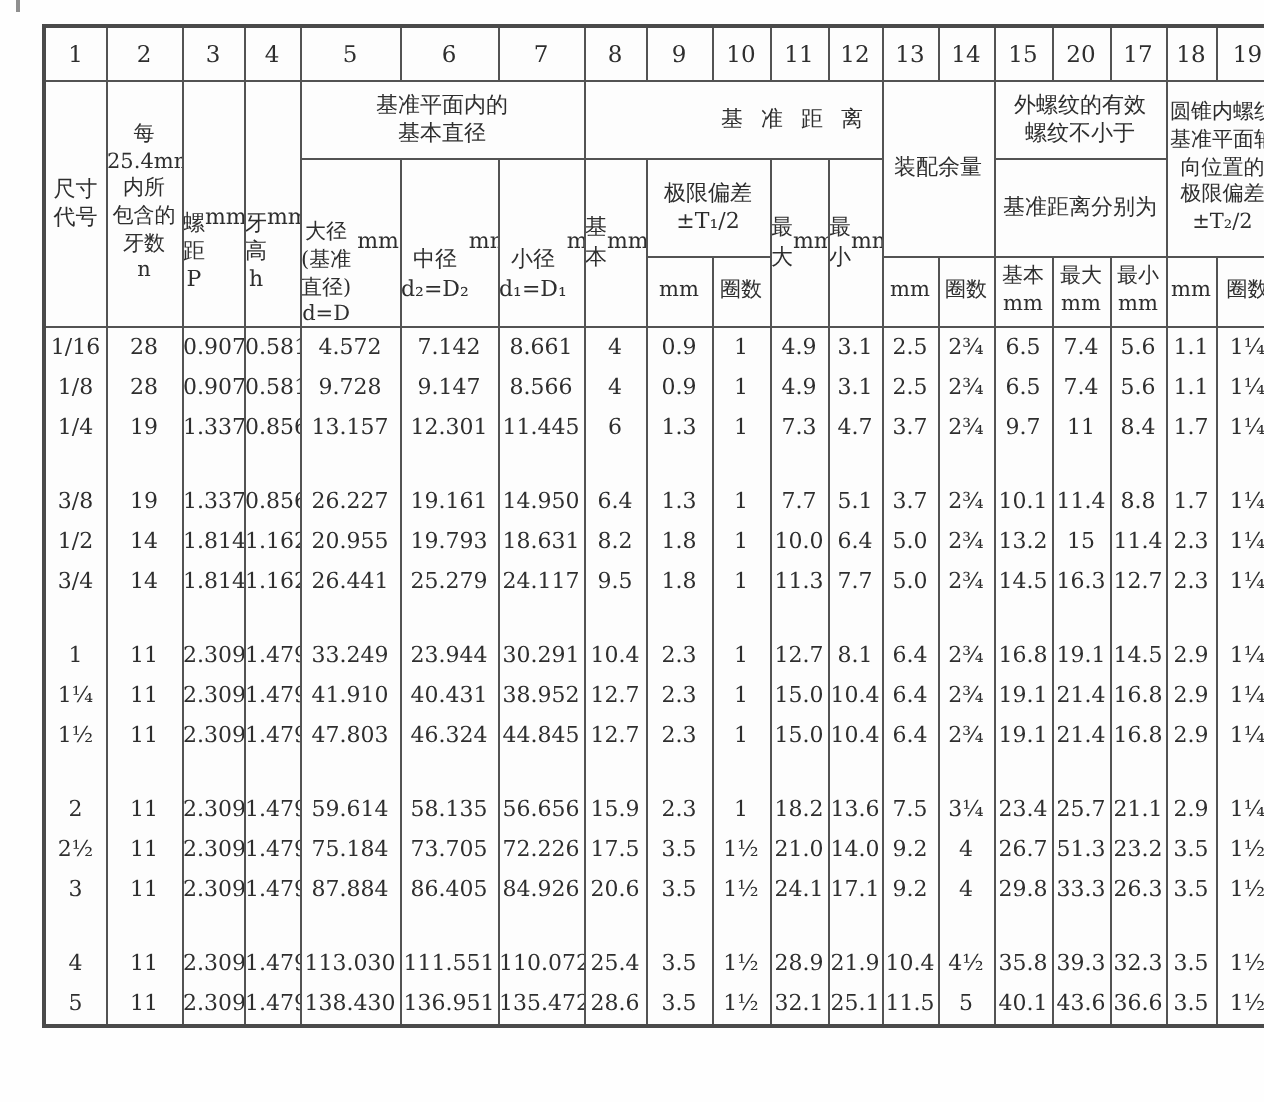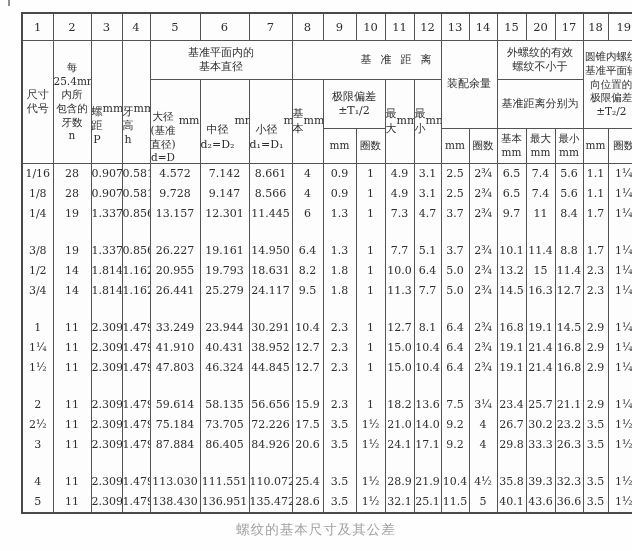--- a/index.html
+++ b/index.html
@@ -472,21 +472,21 @@
           <td>73.705</td>
           <td>72.226</td>
           <td>17.5</td>
           <td>3.5</td>
           <td>1½</td>
           <td>21.0</td>
           <td>14.0</td>
           <td>9.2</td>
           <td>4</td>
           <td>26.7</td>
-          <td>30.2</td>
+          <td>51.3</td>
           <td>23.2</td>
           <td>3.5</td>
           <td>1½</td>
         </tr>
         <tr>
           <td>3</td>
           <td>11</td>
           <td>2.309</td>
           <td>1.479</td>
           <td>87.884</td>
@@ -564,14 +564,13 @@
           <td>5</td>
           <td>40.1</td>
           <td>43.6</td>
           <td>36.6</td>
           <td>3.5</td>
           <td>1½</td>
         </tr>
       </tbody>
   </table>
 
-  <div class="caption">螺纹的基本尺寸及其公差</div>
 </div>
 
 </body></html>

